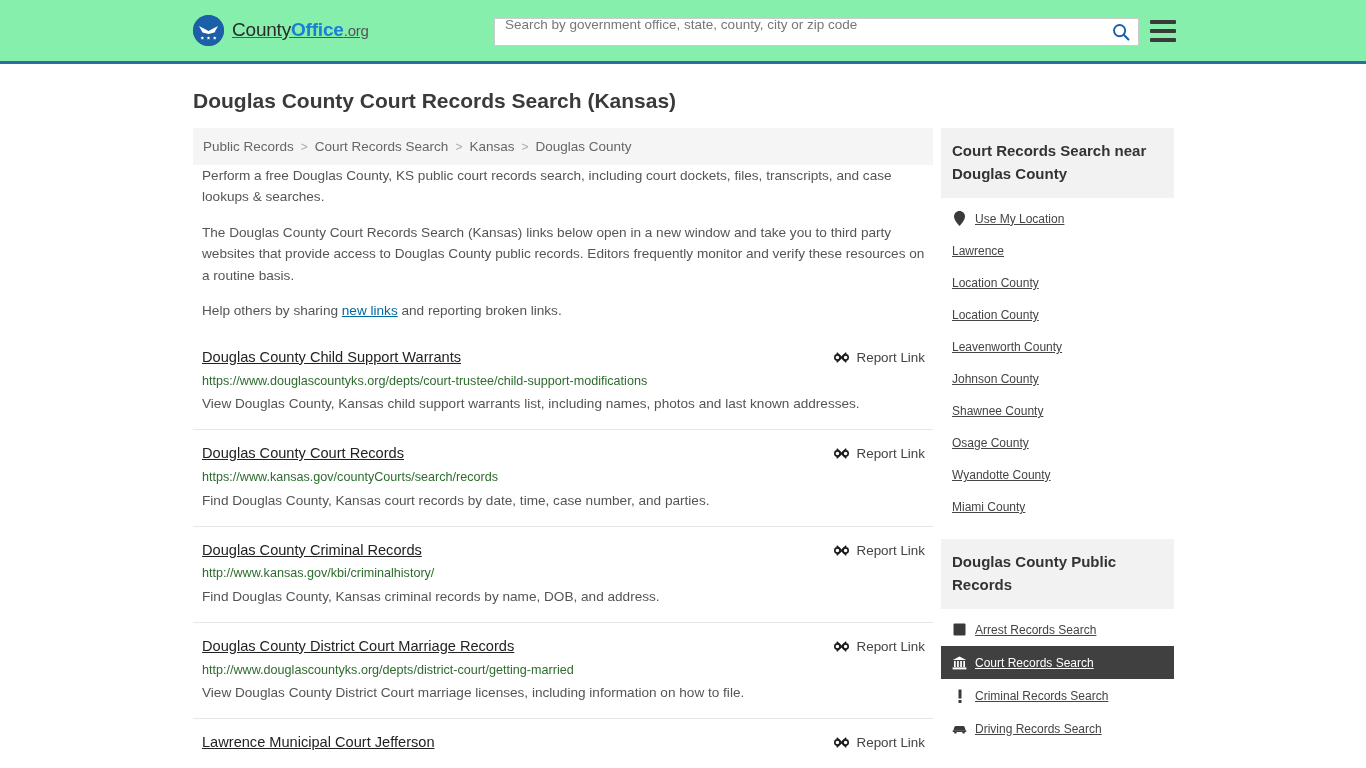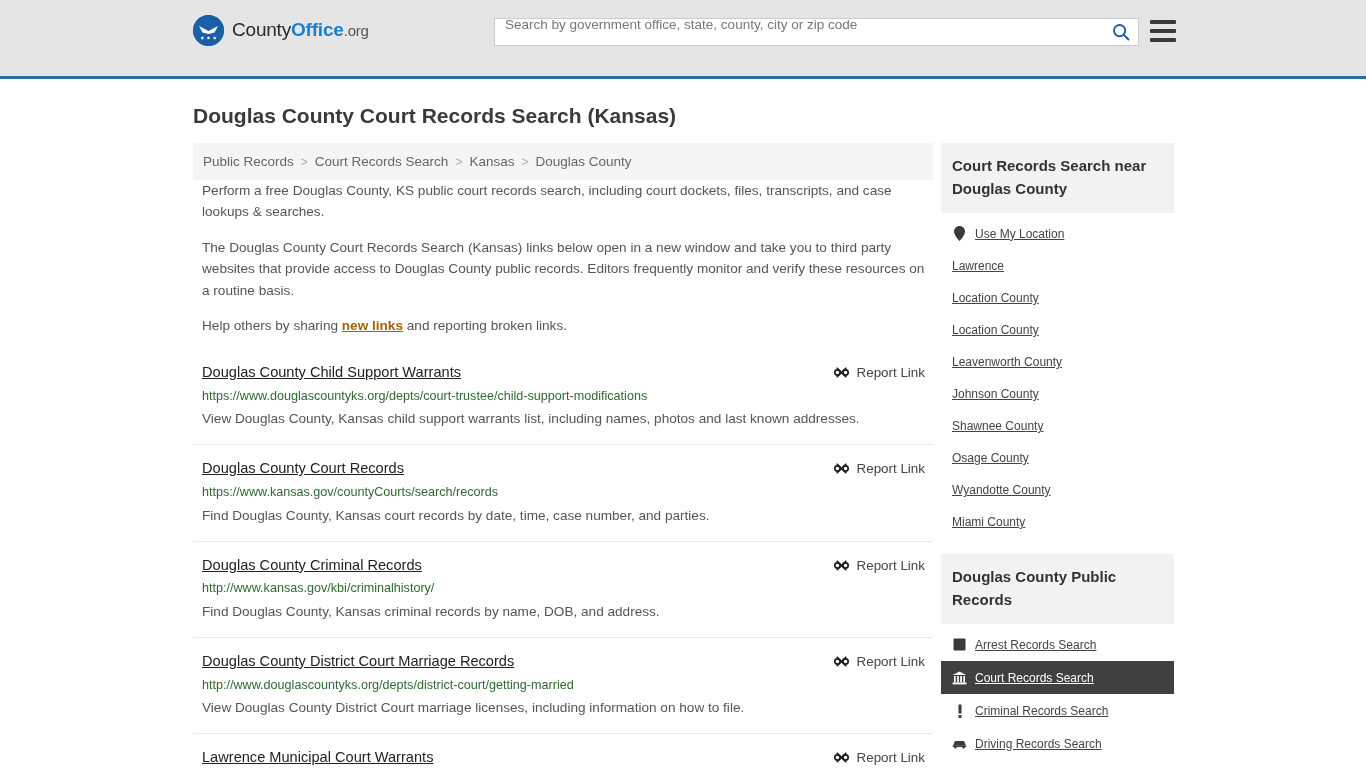--- a/index.html
+++ b/index.html
@@ -7,24 +7,25 @@
     margin: 0; padding: 0;
     width: 1366px; height: 768px;
     overflow: hidden;
     background: #ffffff;
     font-family: "Liberation Sans", sans-serif;
     color: #555555;
   }
 
   
   .site-header {
-    height: 79px;
-    background: #e5e5e5;
+    height: 64px;
+    background: #86efac;
     border-bottom: 3px solid #2e6da4;
     position: relative;
+    text-decoration: underline;
   }
   .header-inner {
     width: 1366px; height: 60px;
     display: flex; align-items: center;
   }
   .logo {
     display: flex; align-items: center;
     margin-left: 193px;
     text-decoration: none;
   }
@@ -121,21 +122,21 @@
   
   .intro p {
     margin: 14px 0 0 0;
     font-size: 13.6px;
     line-height: 1.58;
     color: #555;
     padding: 0 8px 0 9px;
   }
   .intro p:first-child { margin-top: 0; }
   .inline-link {
-    color: #a16207; text-decoration: underline; font-weight: bold;
+    color: #0369a1; text-decoration: underline; font-weight: normal;
   }
 
   
   .results { margin-top: 24px; }
   .result {
     border-top: 1px solid #e8e8e8;
     padding: 14px 8px 14px 9px;
     position: relative;
   }
   .result:first-child { border-top: none; padding-top: 2px; }
@@ -336,21 +337,21 @@
               </svg>
               <span class="report-link-text">Report Link</span>
             </span>
           </div>
           <a class="result-url" href="#">http://www.douglascountyks.org/depts/district-court/getting-married</a>
           <div class="result-desc">View Douglas County District Court marriage licenses, including information on how to file.</div>
         </div>
 
         <div class="result">
           <div class="result-head">
-            <a class="result-title" href="#">Lawrence Municipal Court Warrants</a>
+            <a class="result-title" href="#">Lawrence Municipal Court Jefferson</a>
             <span class="report-link">
               <svg width="17" height="17" viewBox="0 0 17 17" aria-hidden="true">
                 <path d="M4.2 4.2 L12.8 12.8 M12.8 4.2 L4.2 12.8" stroke="#1a1a1a" stroke-width="1.6" stroke-linecap="round" fill="none"></path>
                 <circle cx="4.4" cy="8.5" r="2.6" fill="none" stroke="#1a1a1a" stroke-width="1.6"></circle>
                 <circle cx="12.6" cy="8.5" r="2.6" fill="none" stroke="#1a1a1a" stroke-width="1.6"></circle>
               </svg>
               <span class="report-link-text">Report Link</span>
             </span>
           </div>
 

